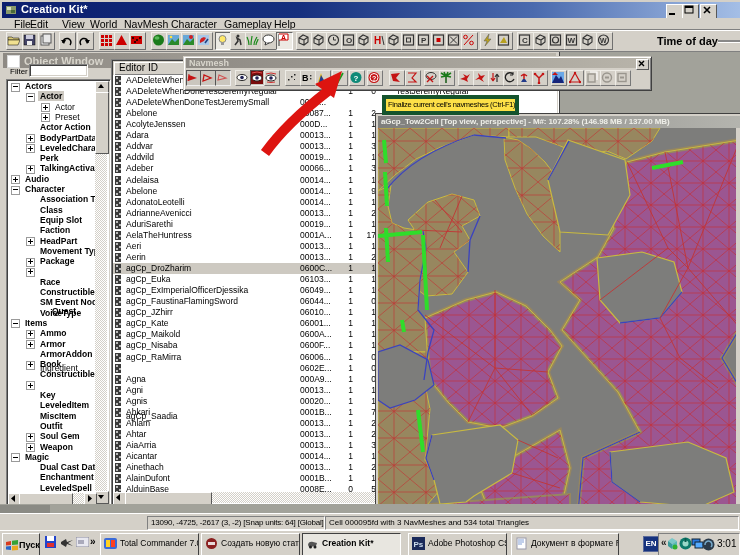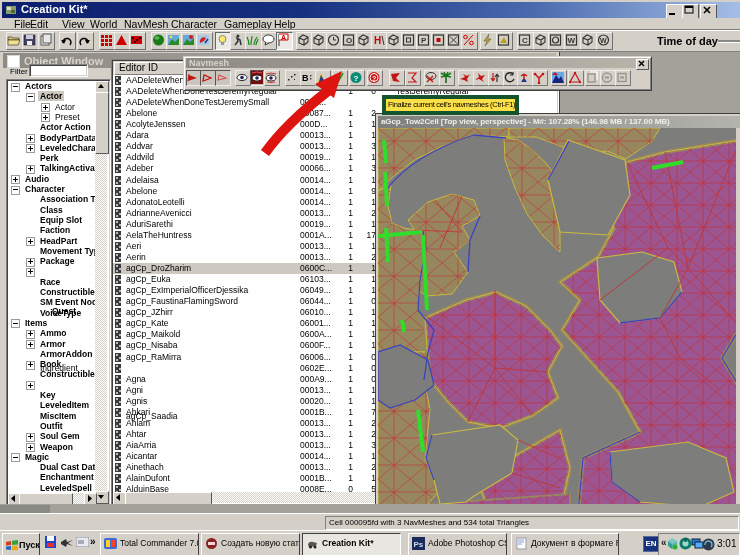--- a/index.html
+++ b/index.html
@@ -1292,20 +1292,23 @@
 
 <svg class="abs" style="left:250px;top:58px;" width="115" height="100" viewBox="0 0 115 100">
   <path d="M15 95 C 33 70 56 50 78 33" stroke="#dd1410" stroke-width="10" fill="none"></path>
   <path d="M92 13 L 84 40 L 65 26 Z" fill="#dd1410"></path>
 </svg>
 
 <div class="abs" style="left:0;top:504px;width:740px;height:9px;background:#a2a29a;"></div>
 <div class="abs" style="left:0;top:505px;width:50px;height:8px;background:#8a8a84;"></div>
 
 <div class="abs" style="left:0;top:513px;width:740px;height:17px;background:#d4d0c8;border-top:1px solid #fff;font-size:8px;color:#000;">
+  <div class="abs" style="left:147px;top:2px;width:176px;height:12px;border:1px solid #808080;border-right-color:#fff;border-bottom-color:#fff;">
+      <span style="position:absolute;left:3px;top:1px;white-space:nowrap;letter-spacing:-0.2px;">13090, -4725, -2617 (3, -2) [Snap units: 64] [Global]</span>
+    </div>
   <div class="abs" style="left:325px;top:2px;width:412px;height:12px;border:1px solid #808080;border-right-color:#fff;border-bottom-color:#fff;">
       <span style="position:absolute;left:3px;top:1px;white-space:nowrap;">Cell 000095fd with 3 NavMeshes and 534 total Triangles</span>
     </div>
 </div>
 
 <div id="taskbar" class="abs" style="left:0;top:530px;width:740px;height:25px;background:#d4d0c8;border-top:1px solid #fff;">
     <div style="position:absolute;left:2px;top:2px;width:36px;height:21px;background:#d4d0c8;border:1px solid #fff;border-right-color:#404040;border-bottom-color:#404040;">
       <span style="position:absolute;left:2px;top:4px;">
         <svg width="13" height="13">
           <g>

